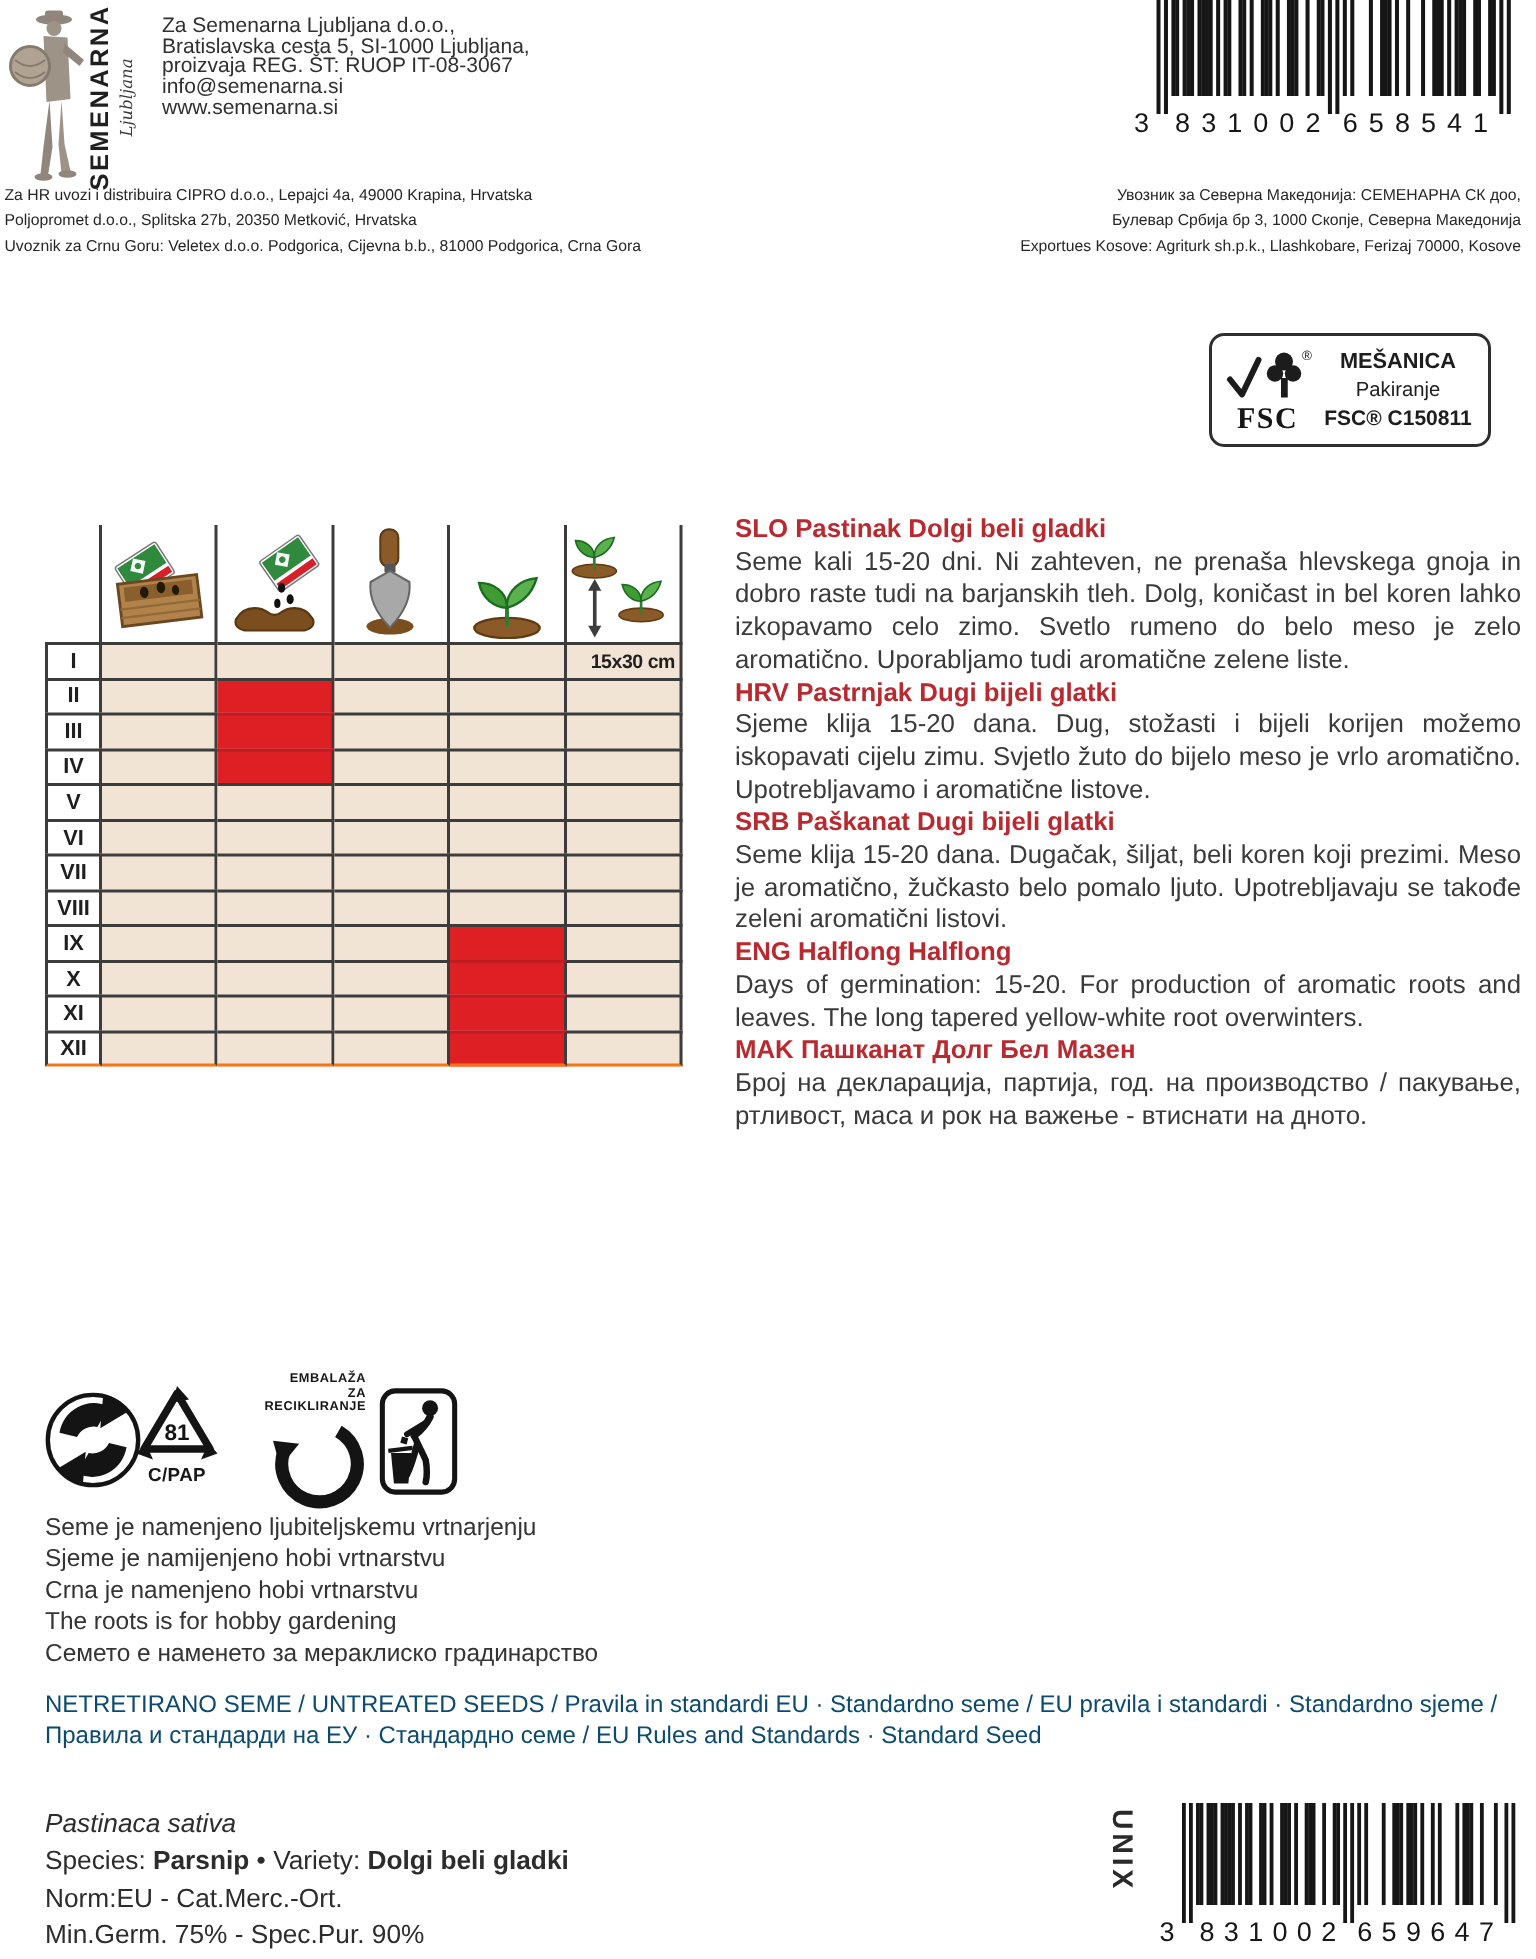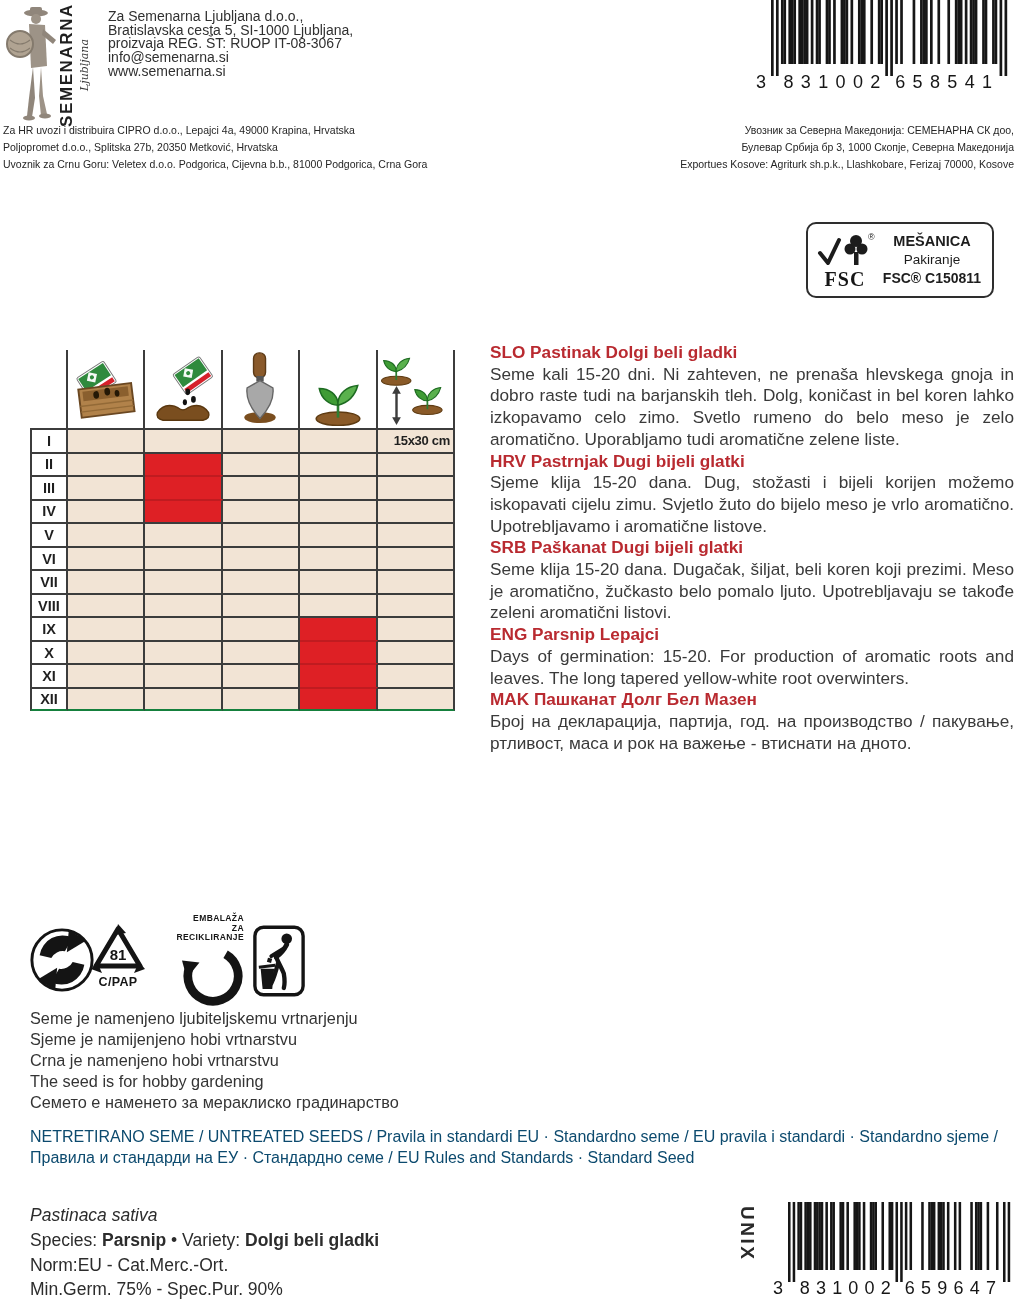--- a/index.html
+++ b/index.html
@@ -43,21 +43,21 @@
   .head-cell{border-right:2px solid #3c3c3c;display:flex;align-items:flex-end;justify-content:center;
              padding-bottom:2px;overflow:visible;}
   .head-cell.empty{border-right:2px solid #3c3c3c;}
   #cal-rows{display:grid;grid-template-columns:38px repeat(5,77.4px);grid-auto-rows:23.55px;}
   .cal-cell{border-top:2px solid #3c3c3c;border-right:2px solid #3c3c3c;}
   .cal-cell.month{border-left:2px solid #3c3c3c;background:#fff;display:flex;align-items:center;
                   justify-content:center;font-weight:700;font-size:14.5px;color:#1f1f1f;}
   .cal-cell.data{background:#f2e4d5;}
   .cal-cell.red{background:#de2025;}
   .cal-cell.red-join{border-top-color:#c01b20;}
-  .cal-cell.last-row{border-bottom:2px solid #15803d;}
+  .cal-cell.last-row{border-bottom:2px solid #f97316;}
   .cal-cell.spacing-cell{display:flex;align-items:center;justify-content:flex-end;padding-right:3px;}
   .spacing{font-weight:700;font-size:13px;color:#1f1f1f;letter-spacing:-0.3px;}
 
   
   .desc-col{left:490px;top:342px;width:524px;}
   .desc-col h3{margin:0;font-size:17.2px;line-height:21.7px;font-weight:700;color:#b92a30;}
   .desc-col p{margin:0;font-size:17.2px;line-height:21.7px;text-align:justify;color:#3a3a3a;}
 
   
   .greendot{left:28px;top:926px;}
@@ -351,21 +351,21 @@
       </div>
   </div>
 
   <div class="abs desc-col" id="desc-col">
       <h3>SLO Pastinak Dolgi beli gladki</h3>
       <p>Seme kali 15-20 dni. Ni zahteven, ne prenaša hlevskega gnoja in dobro raste tudi na barjanskih tleh. Dolg, koničast in bel koren lahko izkopavamo celo zimo. Svetlo rumeno do belo meso je zelo aromatično. Uporabljamo tudi aromatične zelene liste.</p>
       <h3>HRV Pastrnjak Dugi bijeli glatki</h3>
       <p>Sjeme klija 15-20 dana. Dug, stožasti i bijeli korijen možemo iskopavati cijelu zimu. Svjetlo žuto do bijelo meso je vrlo aromatično. Upotrebljavamo i aromatične listove.</p>
       <h3>SRB Paškanat Dugi bijeli glatki</h3>
       <p>Seme klija 15-20 dana. Dugačak, šiljat, beli koren koji prezimi. Meso je aromatično, žučkasto belo pomalo ljuto. Upotrebljavaju se takođe zeleni aromatični listovi.</p>
-      <h3>ENG Parsnip Lepajci</h3>
+      <h3>ENG Halflong Halflong</h3>
       <p>Days of germination: 15-20. For production of aromatic roots and leaves. The long tapered yellow-white root overwinters.</p>
       <h3>MAK Пашканат Долг Бел Мазен</h3>
       <p>Број на декларација, партија, год. на производство / пакување, ртливост, маса и рок на важење - втиснати на дното.</p>
     </div>
 
   <div class="abs greendot">
     <svg width="68" height="68" viewBox="0 0 70 70">
       <circle cx="35" cy="35" r="31" fill="#fff" stroke="#141414" stroke-width="3"></circle>
       <path d="M12,30 A24,24 0 0 1 46,12 L38,26 A13,13 0 0 0 24,33 Z" fill="#141414"></path>
       <polygon points="42,4 60,15 40,27" fill="#141414"></polygon>
@@ -402,21 +402,21 @@
       <path d="M27,40 C25,48 23,55 20,61" stroke="#141414" stroke-width="4.5" fill="none" stroke-linecap="round"></path>
       <path d="M9,46 L23,46 L21,67 L11,67 Z" fill="#141414"></path>
       <rect x="7" y="42" width="17" height="3" fill="#141414" transform="rotate(-7 15 43)"></rect>
     </svg>
   </div>
 
   <div class="abs hobby" id="hobby">
       <div>Seme je namenjeno ljubiteljskemu vrtnarjenju</div>
       <div>Sjeme je namijenjeno hobi vrtnarstvu</div>
       <div>Crna je namenjeno hobi vrtnarstvu</div>
-      <div>The seed is for hobby gardening</div>
+      <div>The roots is for hobby gardening</div>
       <div>Семето е наменето за мераклиско градинарство</div>
     </div>
 
   <p class="abs standards">NETRETIRANO SEME / UNTREATED SEEDS / Pravila in standardi EU · Standardno seme / EU pravila i standardi · Standardno sjeme / Правила и стандарди на ЕУ · Стандардно семе / EU Rules and Standards · Standard Seed</p>
 
   <div class="abs product">
     <div class="latin">Pastinaca sativa</div>
     <div>
       <span>Species:</span>
       <span class="bold">Parsnip</span>

